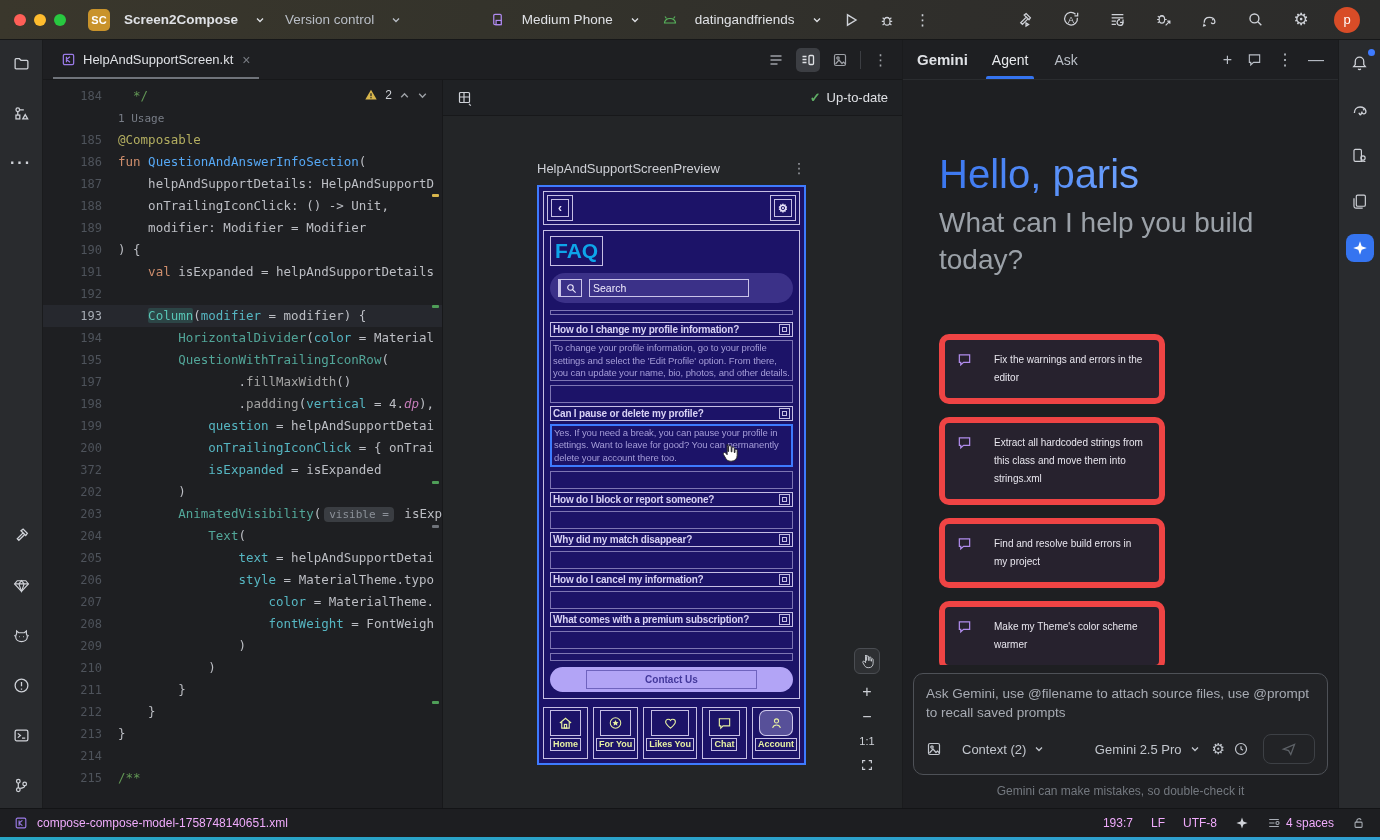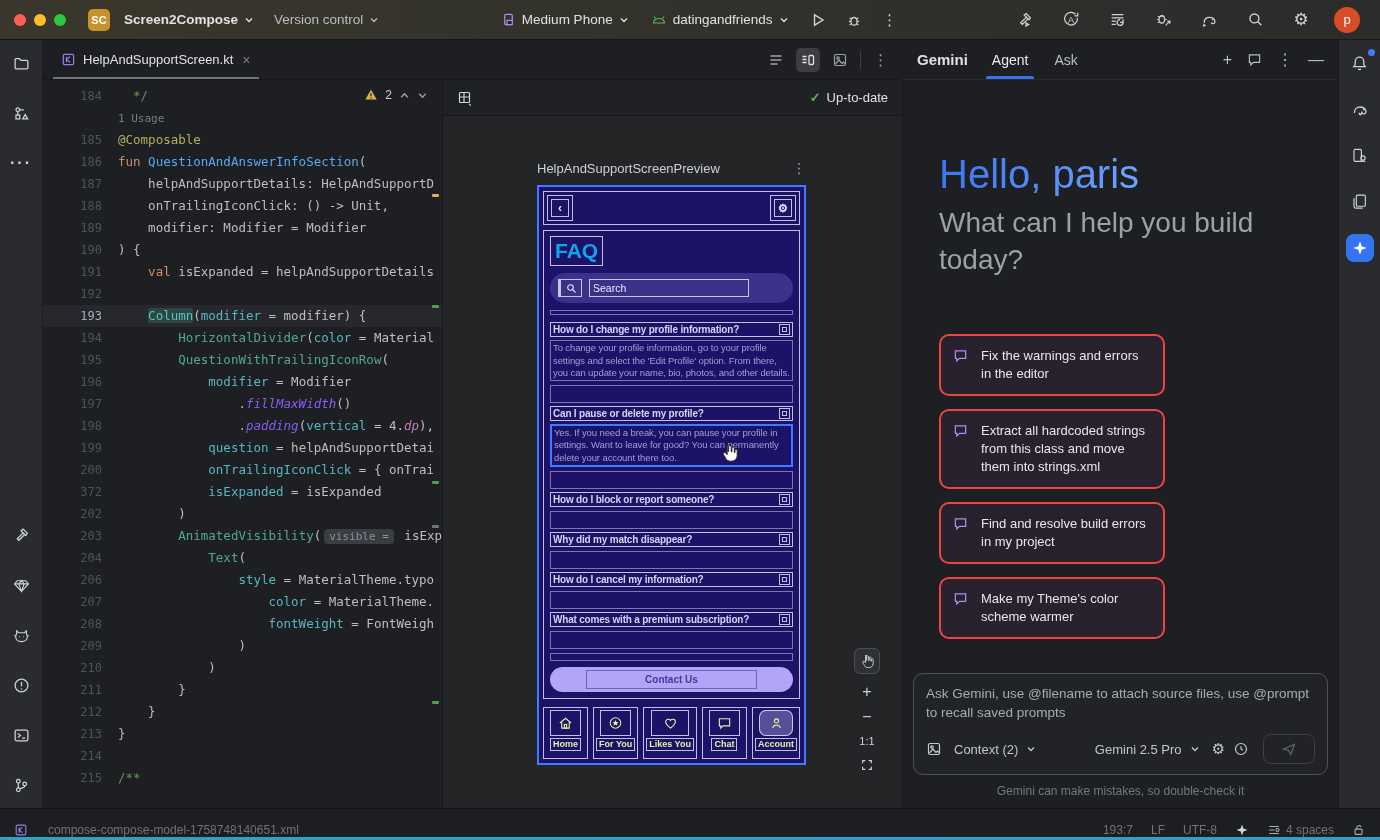--- a/index.html
+++ b/index.html
@@ -11,21 +11,21 @@
 
   
   .titlebar{height:40px;display:flex;align-items:center;padding:0 14px;gap:8px;
     background:linear-gradient(90deg,#3A372C 0%,#34332B 35%,#2F2E2B 70%,#2C2C2B 100%);
     border-bottom:1px solid #161718}
   .lights{display:flex;gap:8px;margin-right:14px}
   .light{width:12px;height:12px;border-radius:50%}
   .l-red{background:#FF5F57}.l-yel{background:#FEBC2E}.l-grn{background:#28C840}
   .sc-chip{width:22px;height:22px;border-radius:5px;background:#C9932B;color:#fff;
     font-size:11px;font-weight:bold;display:flex;align-items:center;justify-content:center}
-  .tb-btn{display:flex;align-items:center;gap:6px;font-size:13.5px;padding:4px 6px;border-radius:6px;cursor:default}
+  .tb-btn{display:flex;align-items:center;gap:17px;font-size:13.5px;padding:4px 6px;border-radius:6px;cursor:default}
   .tb-proj{font-weight:bold}
   .tb-vcs{color:#B9BEC6}
   .tb-center{display:flex;align-items:center;gap:10px;margin-left:auto}
   .tb-right{display:flex;align-items:center;gap:20px;margin-left:auto;margin-right:6px}
   .avatar{width:26px;height:26px;border-radius:50%;background:#D84C27;color:#fff;font-size:13px;
     display:flex;align-items:center;justify-content:center}
   .grn{color:#5FB865}
 
   
   .main{display:flex;height:768px}
@@ -51,21 +51,21 @@
   .split{display:flex;flex:1;min-height:0}
   
   .code-pane{width:400px;position:relative;background:#1E1F22;overflow:hidden;padding-top:5px;border-right:1px solid #17181A}
   .cl{display:flex;height:22px;line-height:22px;font-family:"DejaVu Sans Mono","Liberation Mono",monospace;font-size:12.5px;white-space:pre}
   .cl.cur{background:#26282E}
   .ln{width:67px;flex:0 0 67px;text-align:right;padding-right:8px;color:#4E535B;font-size:12px;user-select:none}
   .cl.cur .ln{color:#A7ADB5}
   .lc{flex:1;overflow:hidden;padding-left:8px}
   .tk-cmt{color:#629755}.tk-ann{color:#B3AE60}.tk-kw{color:#CF8E6D}.tk-fn{color:#56A8F5}
   .tk-call{color:#52A699}.tk-prm{color:#56B6C2}.tk-pln{color:#BCBEC4}
-  .tk-ext{color:#8b5cf6;font-style:italic}.tk-dp{color:#C77DBB;font-style:italic}.tk-num{color:#BCBEC4}
+  .tk-ext{color:#a3a3a3;}.tk-dp{color:#C77DBB;font-style:italic}.tk-num{color:#BCBEC4}
   .tk-sym{color:#58C5B5;background:rgba(60,130,120,.32);border-radius:2px}
   .tk-usage{color:#787D87;font-size:11px}
   .tk-inlay{background:#3A3D42;color:#8C9199;border-radius:4px;padding:1px 5px;font-size:11px;margin:0 3px}
   .inspect{position:absolute;top:8px;right:14px;display:flex;align-items:center;gap:7px;font-size:12px;color:#CFD2D8}
   .stripe-mark{position:absolute;right:3px;width:7px;height:3px;border-radius:1px}
 
   
   .preview-pane{width:459px;display:flex;flex-direction:column;background:#232527}
   .pv-toolbar{height:36px;display:flex;align-items:center;padding:0 14px;border-bottom:1px solid #17181A;background:#1F2124}
   .pv-status{margin-left:auto;display:flex;align-items:center;gap:6px;font-size:13px}
@@ -114,34 +114,34 @@
   .gm-title{font-size:15px;font-weight:bold}
   .gm-tab{font-size:14px;color:#B9BEC6;height:100%;display:flex;align-items:center;position:relative;padding:0 2px}
   .gm-tab.active{color:#E8EAED}
   .gm-tab.active:after{content:"";position:absolute;left:-4px;right:-4px;bottom:0;height:3px;background:#3574F0;border-radius:2px 2px 0 0}
   .gm-hicons{margin-left:auto;display:flex;align-items:center;gap:15px;color:#B9BEC6;font-size:16px}
   .gm-body{flex:1;padding:0 36px;overflow:hidden}
   .gm-hello{margin-top:70px;font-size:40px;line-height:48px;font-weight:400;
     background:linear-gradient(90deg,#3A76F0,#6FA3FF);-webkit-background-clip:text;background-clip:text;color:transparent;width:max-content}
   .gm-sub{font-size:28px;line-height:37px;color:#9BA1A8;margin-top:6px;width:330px}
   .gm-chips{margin-top:56px;display:flex;flex-direction:column;gap:13px}
-  .chip{width:226px;border:2px solid #ef4444;border-radius:10px;background:#27222E;padding:11px 12px;
-    display:flex;gap:13px;min-height:60px;font-size:13px;line-height:18px;color:#E8E6EE}
+  .chip{width:226px;border:6px solid #ef4444;border-radius:10px;background:#27222E;padding:11px 12px;
+    display:flex;gap:22px;min-height:60px;font-size:10px;line-height:18px;color:#E8E6EE}
   .chip .ci{flex:0 0 15px;padding-top:1px}
   .gm-input{margin:8px 10px 0;border:1px solid #4E5157;border-radius:10px;background:#222326;height:102px;
     display:flex;flex-direction:column;padding:10px 12px}
   .gm-ph{font-size:13.5px;line-height:19px;color:#A7ABB3}
   .gm-irow{margin-top:auto;display:flex;align-items:center;gap:8px;font-size:13px;color:#C2C6CD}
   .gm-send{width:52px;height:30px;border:1px solid #3D4045;border-radius:8px;display:flex;align-items:center;justify-content:center;color:#5D6167;margin-left:6px}
   .gm-foot{text-align:center;font-size:12px;color:#73787F;padding:9px 0 10px}
   .chev{display:inline-flex;color:inherit}
 
   
-  .statusbar{height:29px;background:#1D1E21;border-top:1px solid #131416;display:flex;align-items:flex-end;
-    padding:0 14px;font-size:12px;color:#737373;gap:20px}
+  .statusbar{height:29px;background:#1D1E21;border-top:1px solid #131416;display:flex;align-items:center;
+    padding:0 14px;font-size:12px;color:#f0abfc;gap:9px}
   .sb-right{margin-left:auto;display:flex;align-items:center;gap:18px}
   .accent{height:3px;background:linear-gradient(90deg,#27A5C4,#2F9FD0)}
 
   .cursor{position:absolute;left:720px;top:443px;z-index:60;pointer-events:none}
 </style>
 </head>
 <body>
 
 <div class="titlebar">
   <div class="lights">
@@ -359,29 +359,29 @@
             <div class="cl"><span class="ln">186</span><span class="lc"><span class="tk-kw">fun </span><span class="tk-fn">QuestionAndAnswerInfoSection</span><span class="tk-pln">(</span></span></div>
             <div class="cl"><span class="ln">187</span><span class="lc"><span class="tk-pln">    helpAndSupportDetails: HelpAndSupportD</span></span></div>
             <div class="cl"><span class="ln">188</span><span class="lc"><span class="tk-pln">    onTrailingIconClick: () -&gt; Unit,</span></span></div>
             <div class="cl"><span class="ln">189</span><span class="lc"><span class="tk-pln">    modifier: Modifier = Modifier</span></span></div>
             <div class="cl"><span class="ln">190</span><span class="lc"><span class="tk-pln">) {</span></span></div>
             <div class="cl"><span class="ln">191</span><span class="lc"><span class="tk-pln">    </span><span class="tk-kw">val </span><span class="tk-pln">isExpanded = helpAndSupportDetails</span></span></div>
             <div class="cl"><span class="ln">192</span><span class="lc"><span class="tk-pln"></span></span></div>
             <div class="cl cur"><span class="ln">193</span><span class="lc"><span class="tk-pln">    </span><span class="tk-sym">Column</span><span class="tk-pln">(</span><span class="tk-prm">modifier</span><span class="tk-pln"> = modifier) {</span></span></div>
             <div class="cl"><span class="ln">194</span><span class="lc"><span class="tk-pln">        </span><span class="tk-call">HorizontalDivider</span><span class="tk-pln">(</span><span class="tk-prm">color</span><span class="tk-pln"> = Material</span></span></div>
             <div class="cl"><span class="ln">195</span><span class="lc"><span class="tk-pln">        </span><span class="tk-call">QuestionWithTrailingIconRow</span><span class="tk-pln">(</span></span></div>
-            <div class="cl"><span class="ln">196</span><span class="lc"><span class="tk-pln">            </span><span class="tk-prm">modifier</span><span class="tk-pln"> = Modifier</span></span></div>
             <div class="cl"><span class="ln">197</span><span class="lc"><span class="tk-pln">                .</span><span class="tk-ext">fillMaxWidth</span><span class="tk-pln">()</span></span></div>
             <div class="cl"><span class="ln">198</span><span class="lc"><span class="tk-pln">                .</span><span class="tk-ext">padding</span><span class="tk-pln">(</span><span class="tk-prm">vertical</span><span class="tk-pln"> = </span><span class="tk-num">4</span><span class="tk-pln">.</span><span class="tk-dp">dp</span><span class="tk-pln">),</span></span></div>
             <div class="cl"><span class="ln">199</span><span class="lc"><span class="tk-pln">            </span><span class="tk-prm">question</span><span class="tk-pln"> = helpAndSupportDetai</span></span></div>
             <div class="cl"><span class="ln">200</span><span class="lc"><span class="tk-pln">            </span><span class="tk-prm">onTrailingIconClick</span><span class="tk-pln"> = { onTrai</span></span></div>
             <div class="cl"><span class="ln">372</span><span class="lc"><span class="tk-pln">            </span><span class="tk-prm">isExpanded</span><span class="tk-pln"> = isExpanded</span></span></div>
             <div class="cl"><span class="ln">202</span><span class="lc"><span class="tk-pln">        )</span></span></div>
             <div class="cl"><span class="ln">203</span><span class="lc"><span class="tk-pln">        </span><span class="tk-call">AnimatedVisibility</span><span class="tk-pln">(</span><span class="tk-inlay">visible =</span><span class="tk-pln"> isExpan</span></span></div>
             <div class="cl"><span class="ln">204</span><span class="lc"><span class="tk-pln">            </span><span class="tk-call">Text</span><span class="tk-pln">(</span></span></div>
+            <div class="cl"><span class="ln">205</span><span class="lc"><span class="tk-pln">                </span><span class="tk-prm">text</span><span class="tk-pln"> = helpAndSupportDetai</span></span></div>
             <div class="cl"><span class="ln">206</span><span class="lc"><span class="tk-pln">                </span><span class="tk-prm">style</span><span class="tk-pln"> = MaterialTheme.typo</span></span></div>
             <div class="cl"><span class="ln">207</span><span class="lc"><span class="tk-pln">                    </span><span class="tk-prm">color</span><span class="tk-pln"> = MaterialTheme.</span></span></div>
             <div class="cl"><span class="ln">208</span><span class="lc"><span class="tk-pln">                    </span><span class="tk-prm">fontWeight</span><span class="tk-pln"> = FontWeigh</span></span></div>
             <div class="cl"><span class="ln">209</span><span class="lc"><span class="tk-pln">                )</span></span></div>
             <div class="cl"><span class="ln">210</span><span class="lc"><span class="tk-pln">            )</span></span></div>
             <div class="cl"><span class="ln">211</span><span class="lc"><span class="tk-pln">        }</span></span></div>
             <div class="cl"><span class="ln">212</span><span class="lc"><span class="tk-pln">    }</span></span></div>
             <div class="cl"><span class="ln">213</span><span class="lc"><span class="tk-pln">}</span></span></div>
             <div class="cl"><span class="ln">214</span><span class="lc"><span class="tk-pln"></span></span></div>
             <div class="cl"><span class="ln">215</span><span class="lc"><span class="tk-cmt">/**</span></span></div>
@@ -632,21 +632,21 @@
     <div class="gm-input">
       <div class="gm-ph">Ask Gemini, use @filename to attach source files, use @prompt to recall saved prompts</div>
       <div class="gm-irow">
         <span>
             <svg width="16" height="16" viewBox="0 0 16 16" fill="none" stroke="currentColor" stroke-width="1.2">
               <rect x="2.5" y="2.5" width="11" height="11" rx="1.5"></rect>
               <circle cx="6" cy="6" r="1.2"></circle>
               <path d="M3.5 12l3.5-4 3 3.5 1.5-1.5 2 2"></path>
             </svg>
           </span>
-        <span style="margin-left:4px">Context (2)</span>
+        <span style="margin-left:12px">Context (2)</span>
         <span class="chev">
             <svg width="10" height="10" viewBox="0 0 10 10" fill="none" stroke="currentColor" stroke-width="1.3">
               <path d="M2 3.5l3 3 3-3"></path>
             </svg>
           </span>
         <span style="flex:1"></span>
         <span>Gemini 2.5 Pro</span>
         <span class="chev">
             <svg width="10" height="10" viewBox="0 0 10 10" fill="none" stroke="currentColor" stroke-width="1.3">
               <path d="M2 3.5l3 3 3-3"></path>

